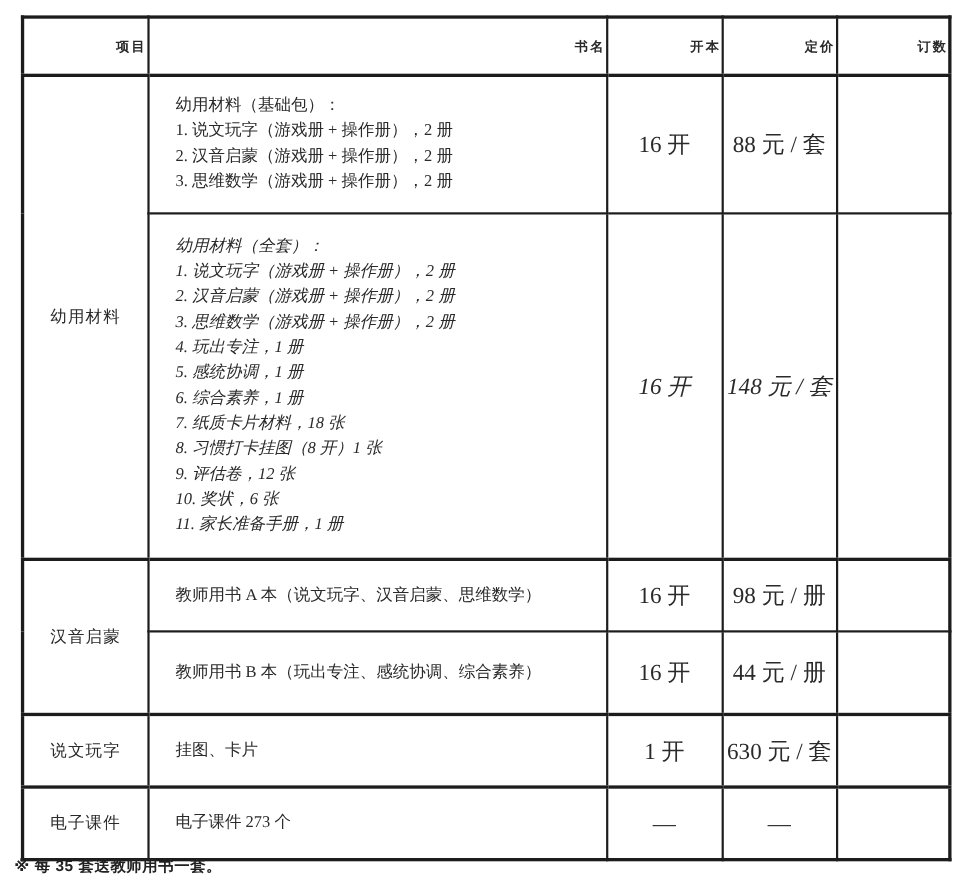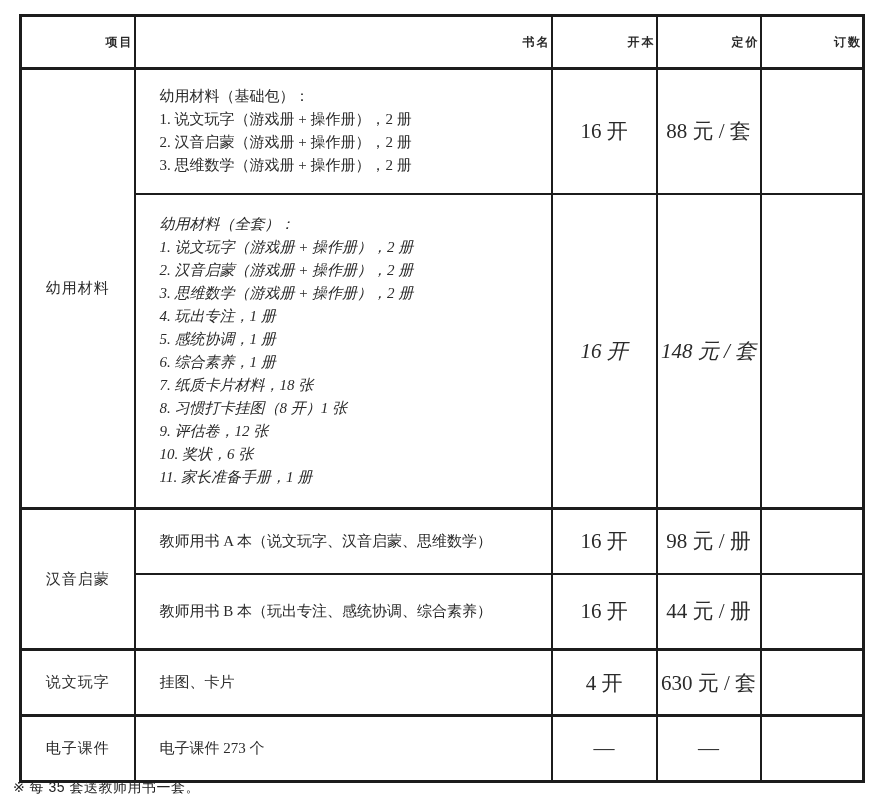--- a/index.html
+++ b/index.html
@@ -67,21 +67,21 @@
     text-align: center;
     vertical-align: middle;
     font-size: 21px;
   }
   .footnote {
     position: absolute;
     left: 13px;
     top: 779px;
     font-family: "Liberation Sans", "DejaVu Sans", sans-serif;
     font-size: 14px;
-    font-weight: 400;
+    font-weight: 700;
     color: #222222;
     letter-spacing: 0.5px;
   }
 </style>
 </head>
 <body>
 
 <div class="page">
   <table class="order-table">
     <colgroup>
@@ -137,21 +137,21 @@
       </tr>
       <tr class="h-r4">
         <td class="book">教师用书 B 本（玩出专注、感统协调、综合素养）</td>
         <td class="num">16 开</td>
         <td class="num">44 元 / 册</td>
         <td class="num"></td>
       </tr>
       <tr class="h-r5 section-start">
         <td class="category">说文玩字</td>
         <td class="book">挂图、卡片</td>
-        <td class="num">4 开</td>
+        <td class="num">1 开</td>
         <td class="num">630 元 / 套</td>
         <td class="num"></td>
       </tr>
       <tr class="h-r6 section-start">
         <td class="category">电子课件</td>
         <td class="book">电子课件 273 个</td>
         <td class="num">—</td>
         <td class="num">—</td>
         <td class="num"></td>
       </tr>

